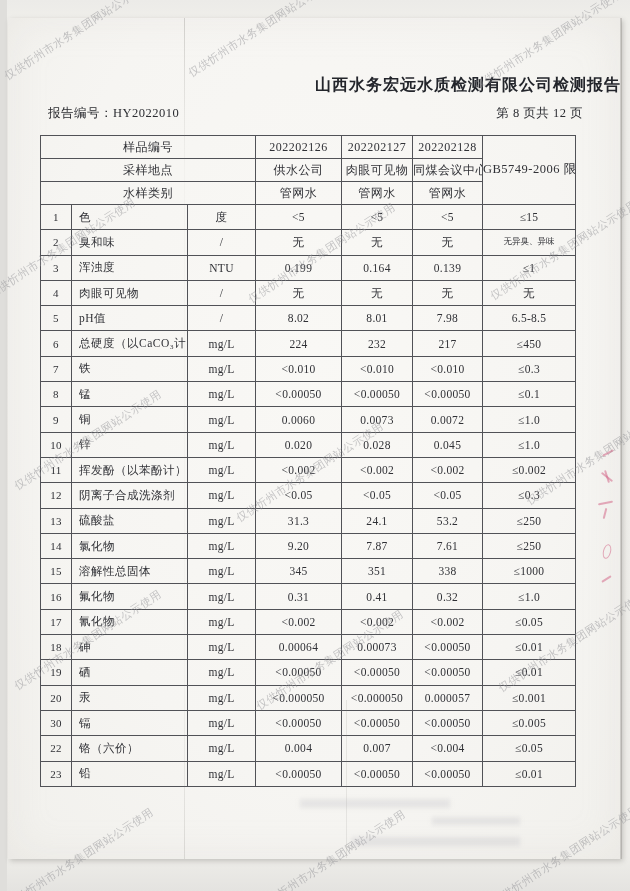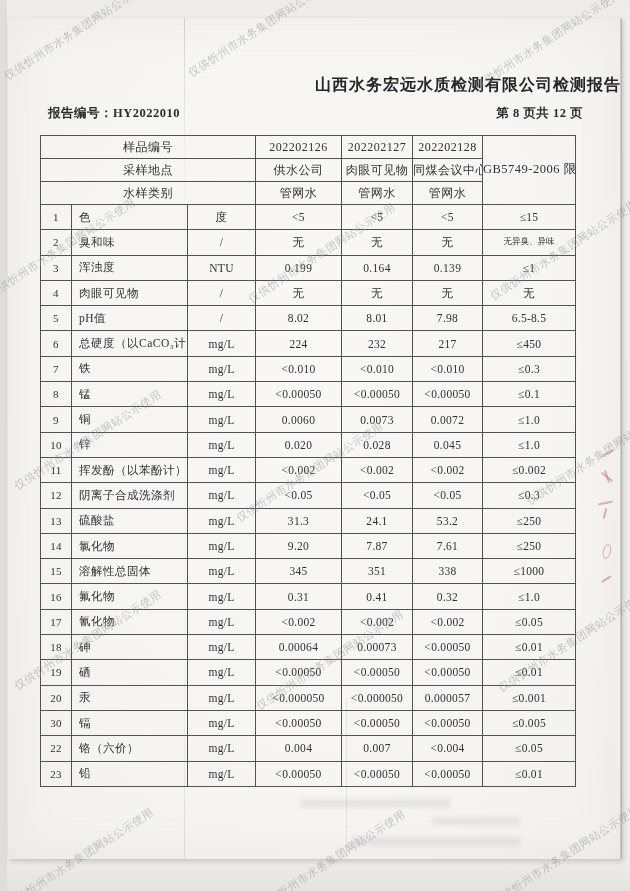--- a/index.html
+++ b/index.html
@@ -22,21 +22,21 @@
       rgba(120,118,112,.04) 78%, rgba(120,118,112,.20)); }
   .crease-2 { position:absolute; left:346px; top:700px; width:1px; height:158px;
     background:rgba(130,128,122,.14); }
 
   
   .title { position:absolute; top:57px; left:0; width:100%; text-align:right;
     font-family:"Liberation Sans","DejaVu Sans",sans-serif;
     font-size:16px; font-weight:700; color:#23252b; letter-spacing:1px; }
   .meta { position:absolute; top:87px; left:40px; width:535px;
     display:flex; justify-content:space-between; align-items:flex-end;
-    font-size:12.5px; font-weight:700; color:#2b2c31; letter-spacing:.5px; }
+    font-size:12.5px; font-weight:400; color:#2b2c31; letter-spacing:.5px; }
 
   
   table.results { position:absolute; top:117px; left:32px; width:535px;
     border-collapse:collapse; table-layout:fixed;
     border:1.5px solid #3d3e42; }
   th,td { border:1px solid #515257; color:#303136; overflow:hidden; white-space:nowrap; }
   thead th { font-weight:400; font-size:12px; height:23px; text-align:center;
     letter-spacing:.5px; }
   tbody td { font-size:11.5px; height:25.3px; text-align:center; letter-spacing:.3px; }
   tbody td:nth-child(1) { font-size:11px; }

